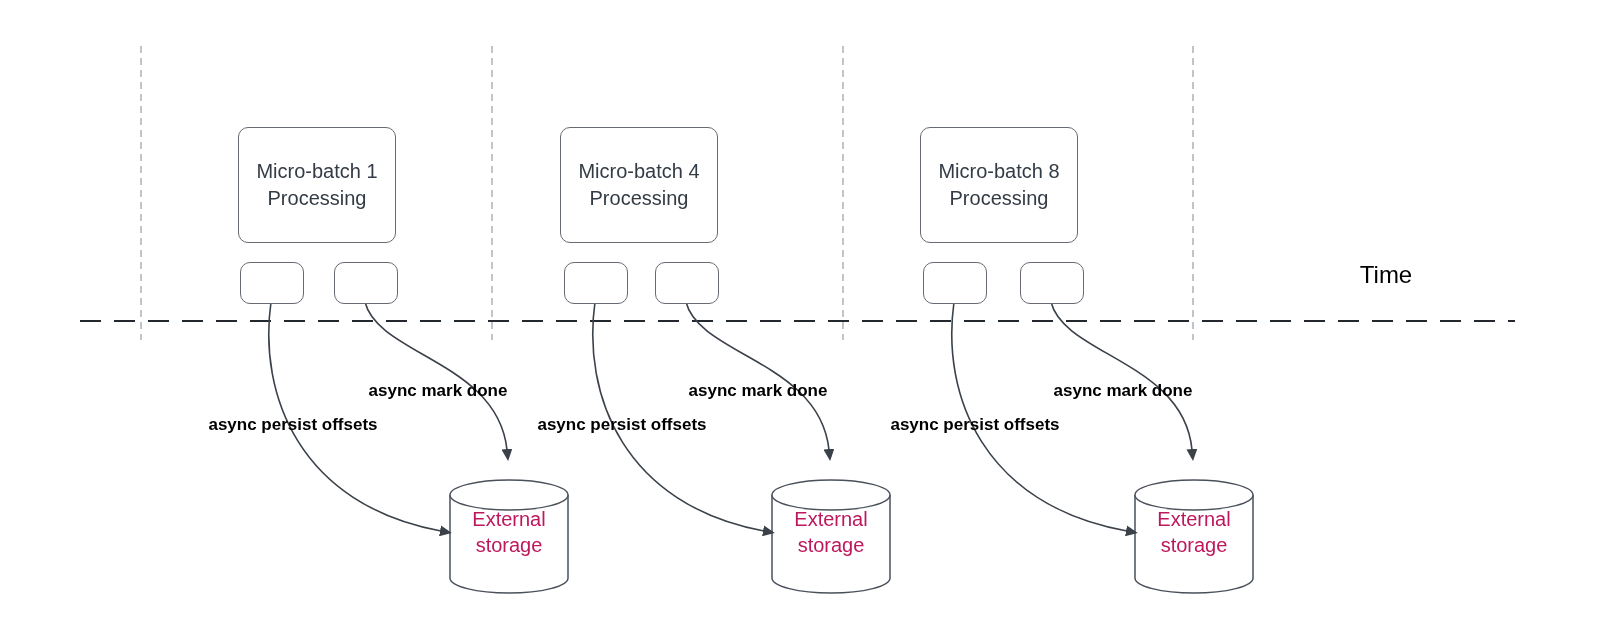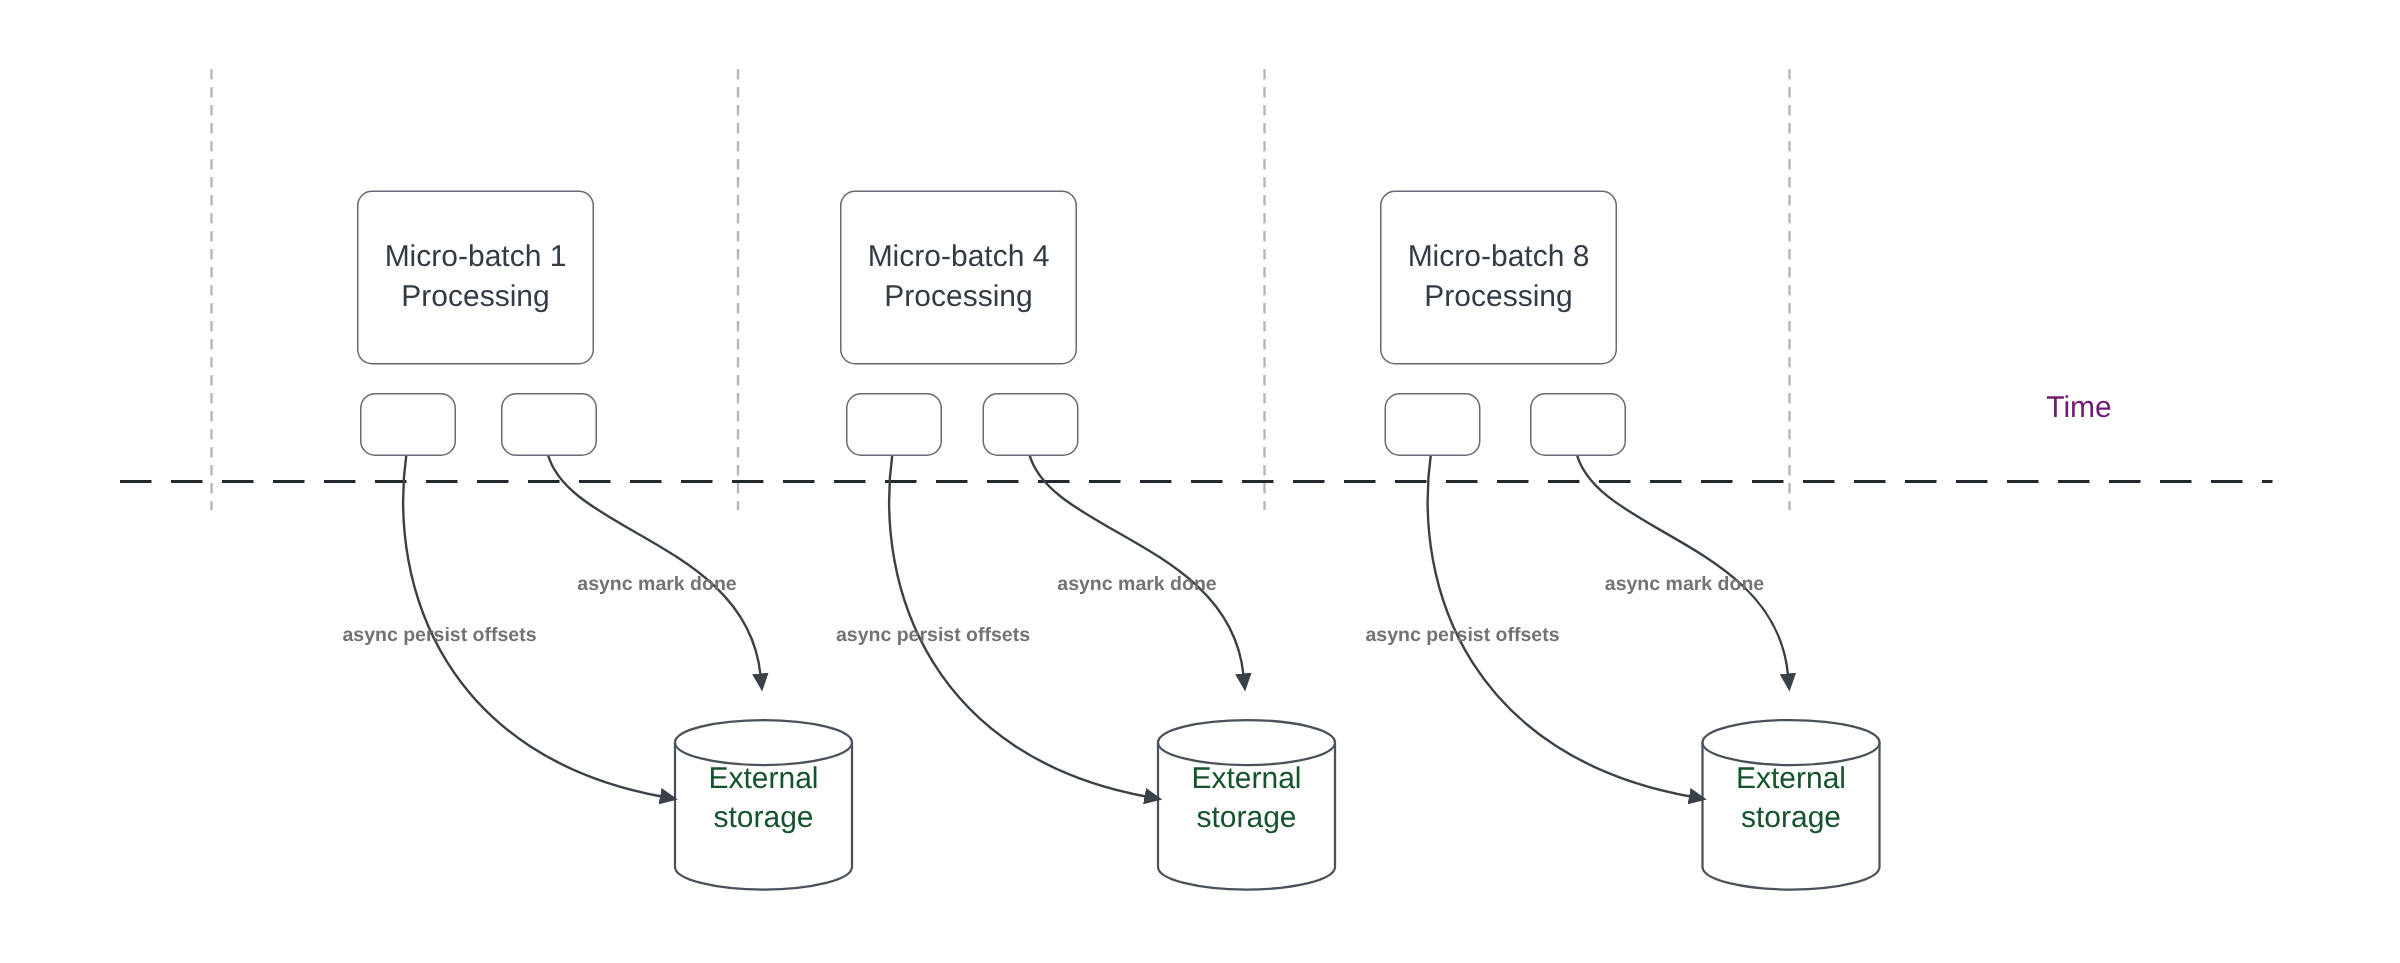--- a/index.html
+++ b/index.html
@@ -37,41 +37,41 @@
     height: 40px;
     top: 262px;
     border: 1.4px solid #666b73;
     border-radius: 10px;
     background: #ffffff;
   }
   .lbl {
     position: absolute;
     transform: translateX(-50%);
     white-space: nowrap;
-    font-size: 13px;
+    font-size: 17px;
     font-weight: bold;
-    color: #737373;
+    color: #000000;
   }
   .storage-label {
     position: absolute;
     width: 120px;
     top: 506px;
     transform: translateX(-50%);
     text-align: center;
-    color: #14532d;
+    color: #be185d;
     font-size: 20px;
     line-height: 26px;
   }
   .time-label {
     position: absolute;
     left: 1386px;
     top: 261px;
     transform: translateX(-50%);
-    font-size: 20px;
-    color: #701a75;
+    font-size: 24px;
+    color: #000000;
   }
 </style>
 </head>
 <body>
 
 <div class="stage">
 
   <svg width="1600" height="642" viewBox="0 0 1600 642">
     <defs>
       <marker id="arrowSm" markerUnits="userSpaceOnUse" markerWidth="13" markerHeight="11" refX="1" refY="5.5" orient="auto">

